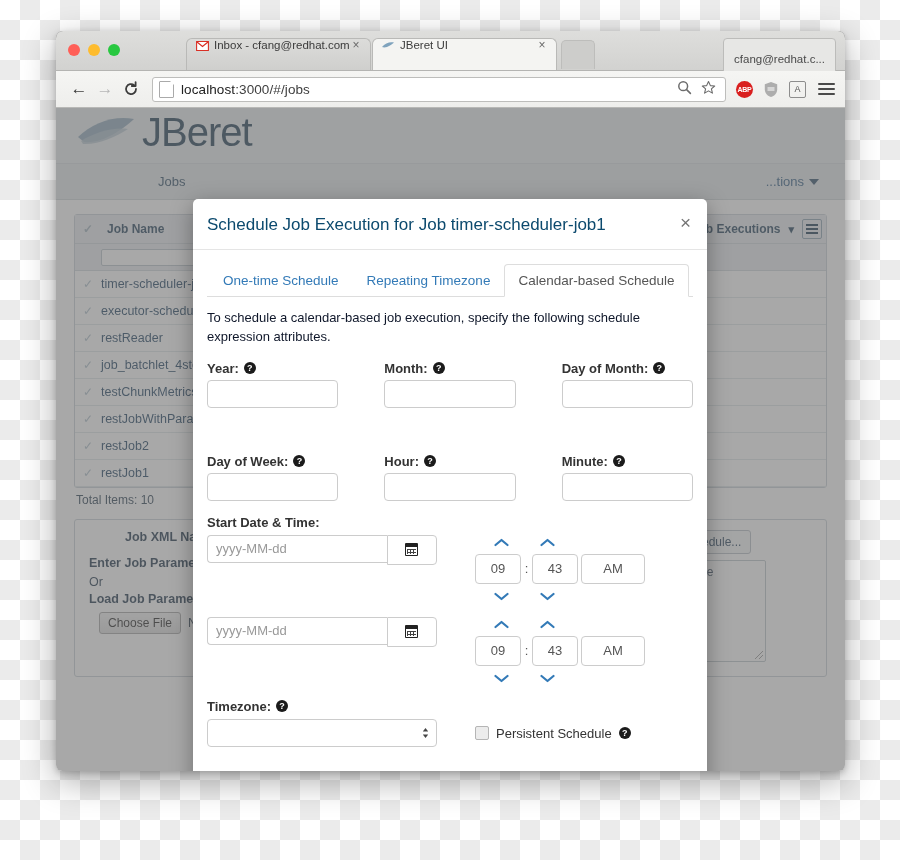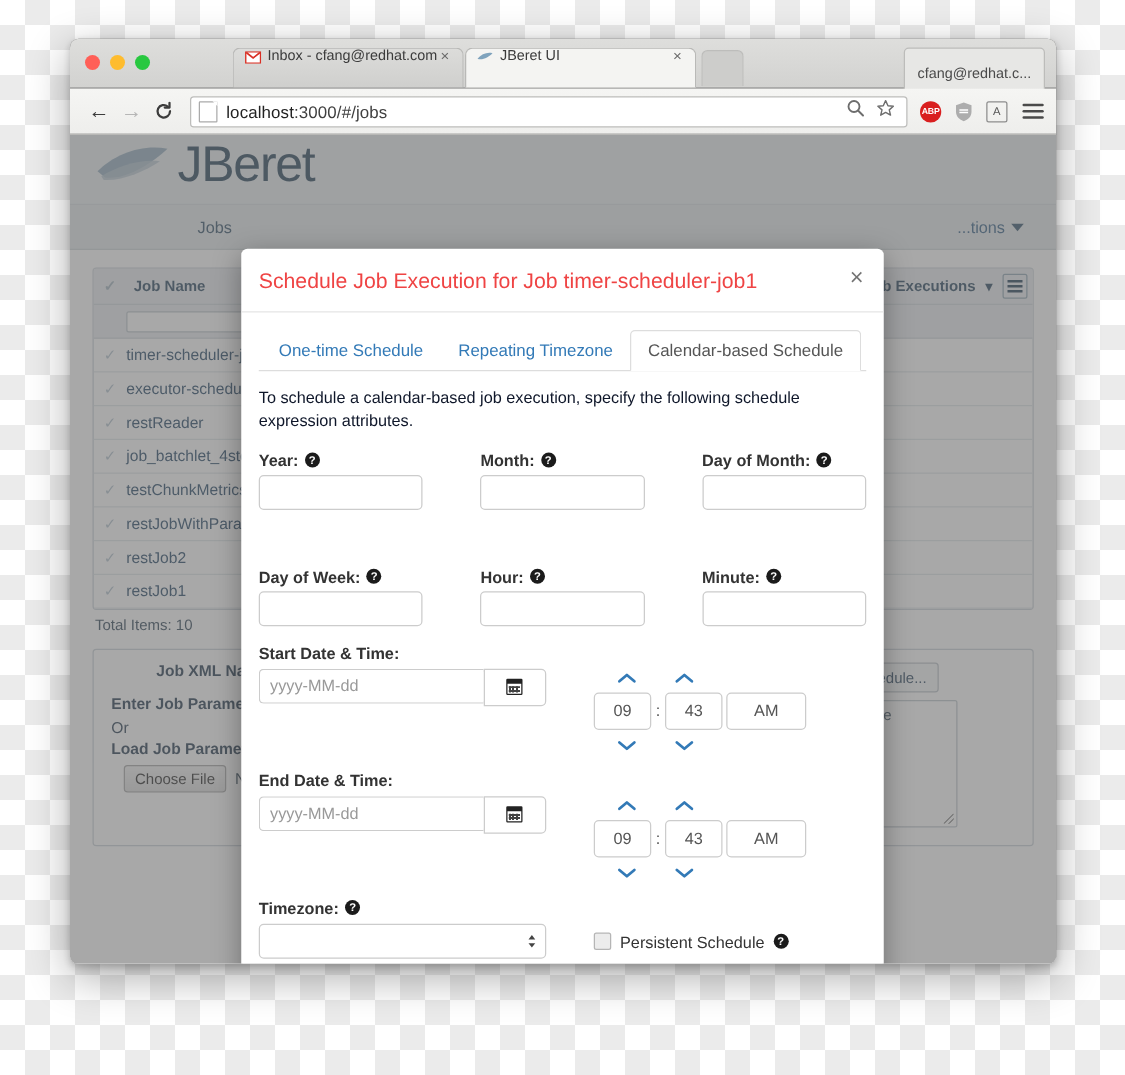--- a/index.html
+++ b/index.html
@@ -343,21 +343,21 @@
     overflow: hidden;
   }
   .modal-header {
     padding: 16px 16px 14px 14px;
     border-bottom: 1px solid #e5e5e5;
     display: flex;
     align-items: flex-start;
   }
   .modal-title {
     font-size: 17px;
-    color: #ef4444;
+    color: #0c4a6e;
     flex: 1 1 auto;
   }
   .modal-close {
     font-size: 19px;
     line-height: 16px;
     color: #000;
     opacity: .55;
     padding-left: 10px;
   }
   .modal-body { padding: 14px 14px 10px 14px; }
@@ -858,21 +858,20 @@
                   <svg width="15" height="9" viewBox="0 0 15 9">
                       <path d="M1.5 2 L7.5 7 L13.5 2" fill="none" stroke="#337ab7" stroke-width="2.2" stroke-linecap="round" stroke-linejoin="round"></path>
                     </svg>
                 </span>
               </div>
             </div>
           </div>
         </div>
 
         <div class="dt-block">
-          <div class="dt-label">End Date &amp; Time:</div>
           <div class="dt-row">
             <div class="date-group">
               <input class="tinput" placeholder="yyyy-MM-dd" style="">
               <div class="cal-btn">
                 <span class="cal-ico"></span>
               </div>
             </div>
             <div class="time-picker">
               <div class="arrow-row">
                 <span class="arr sp1">

